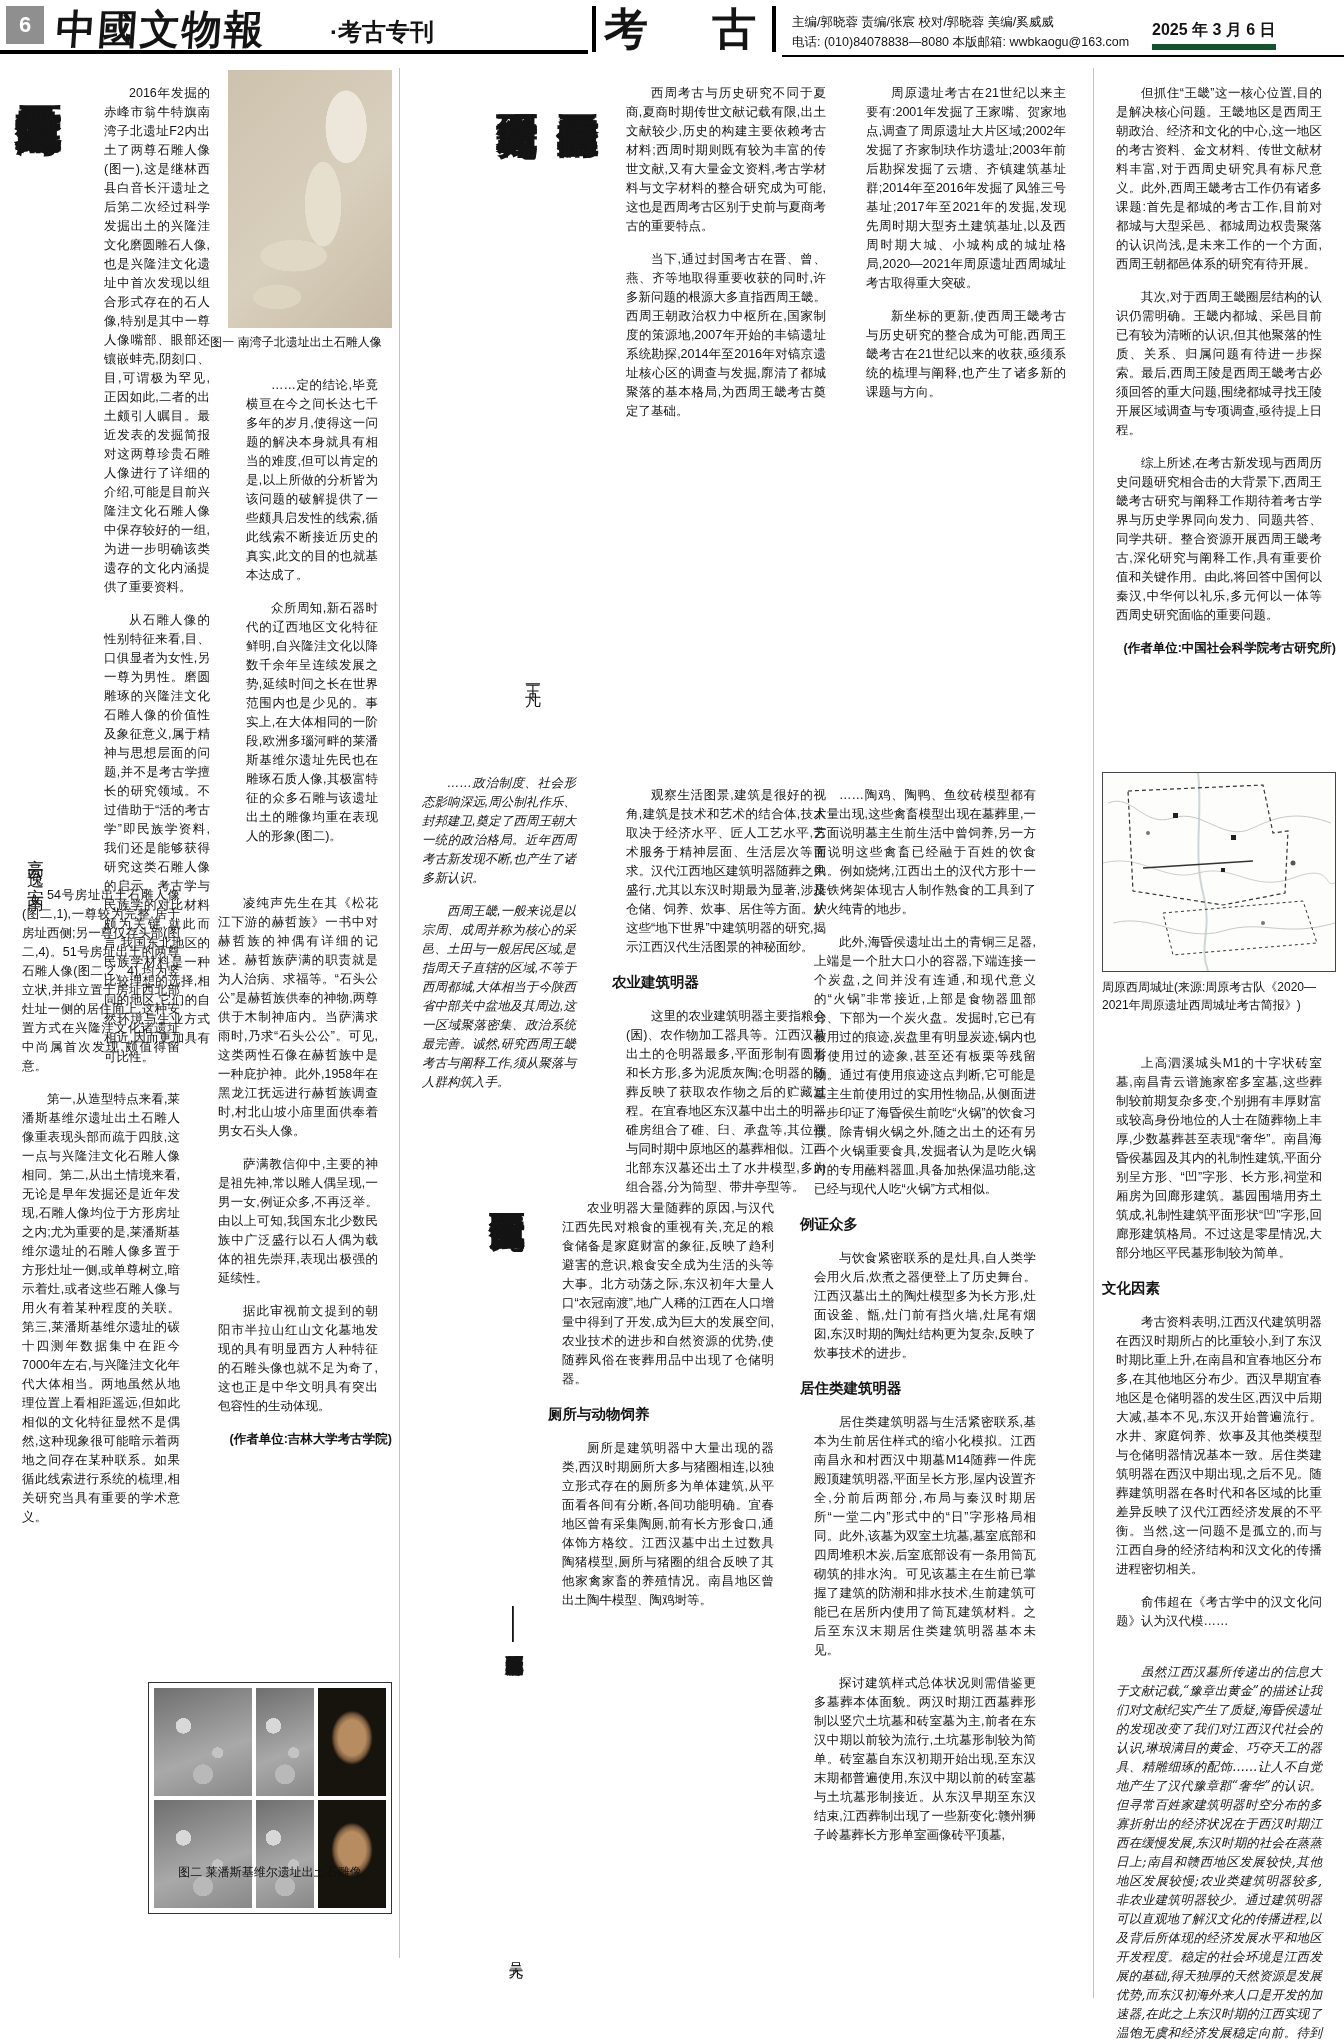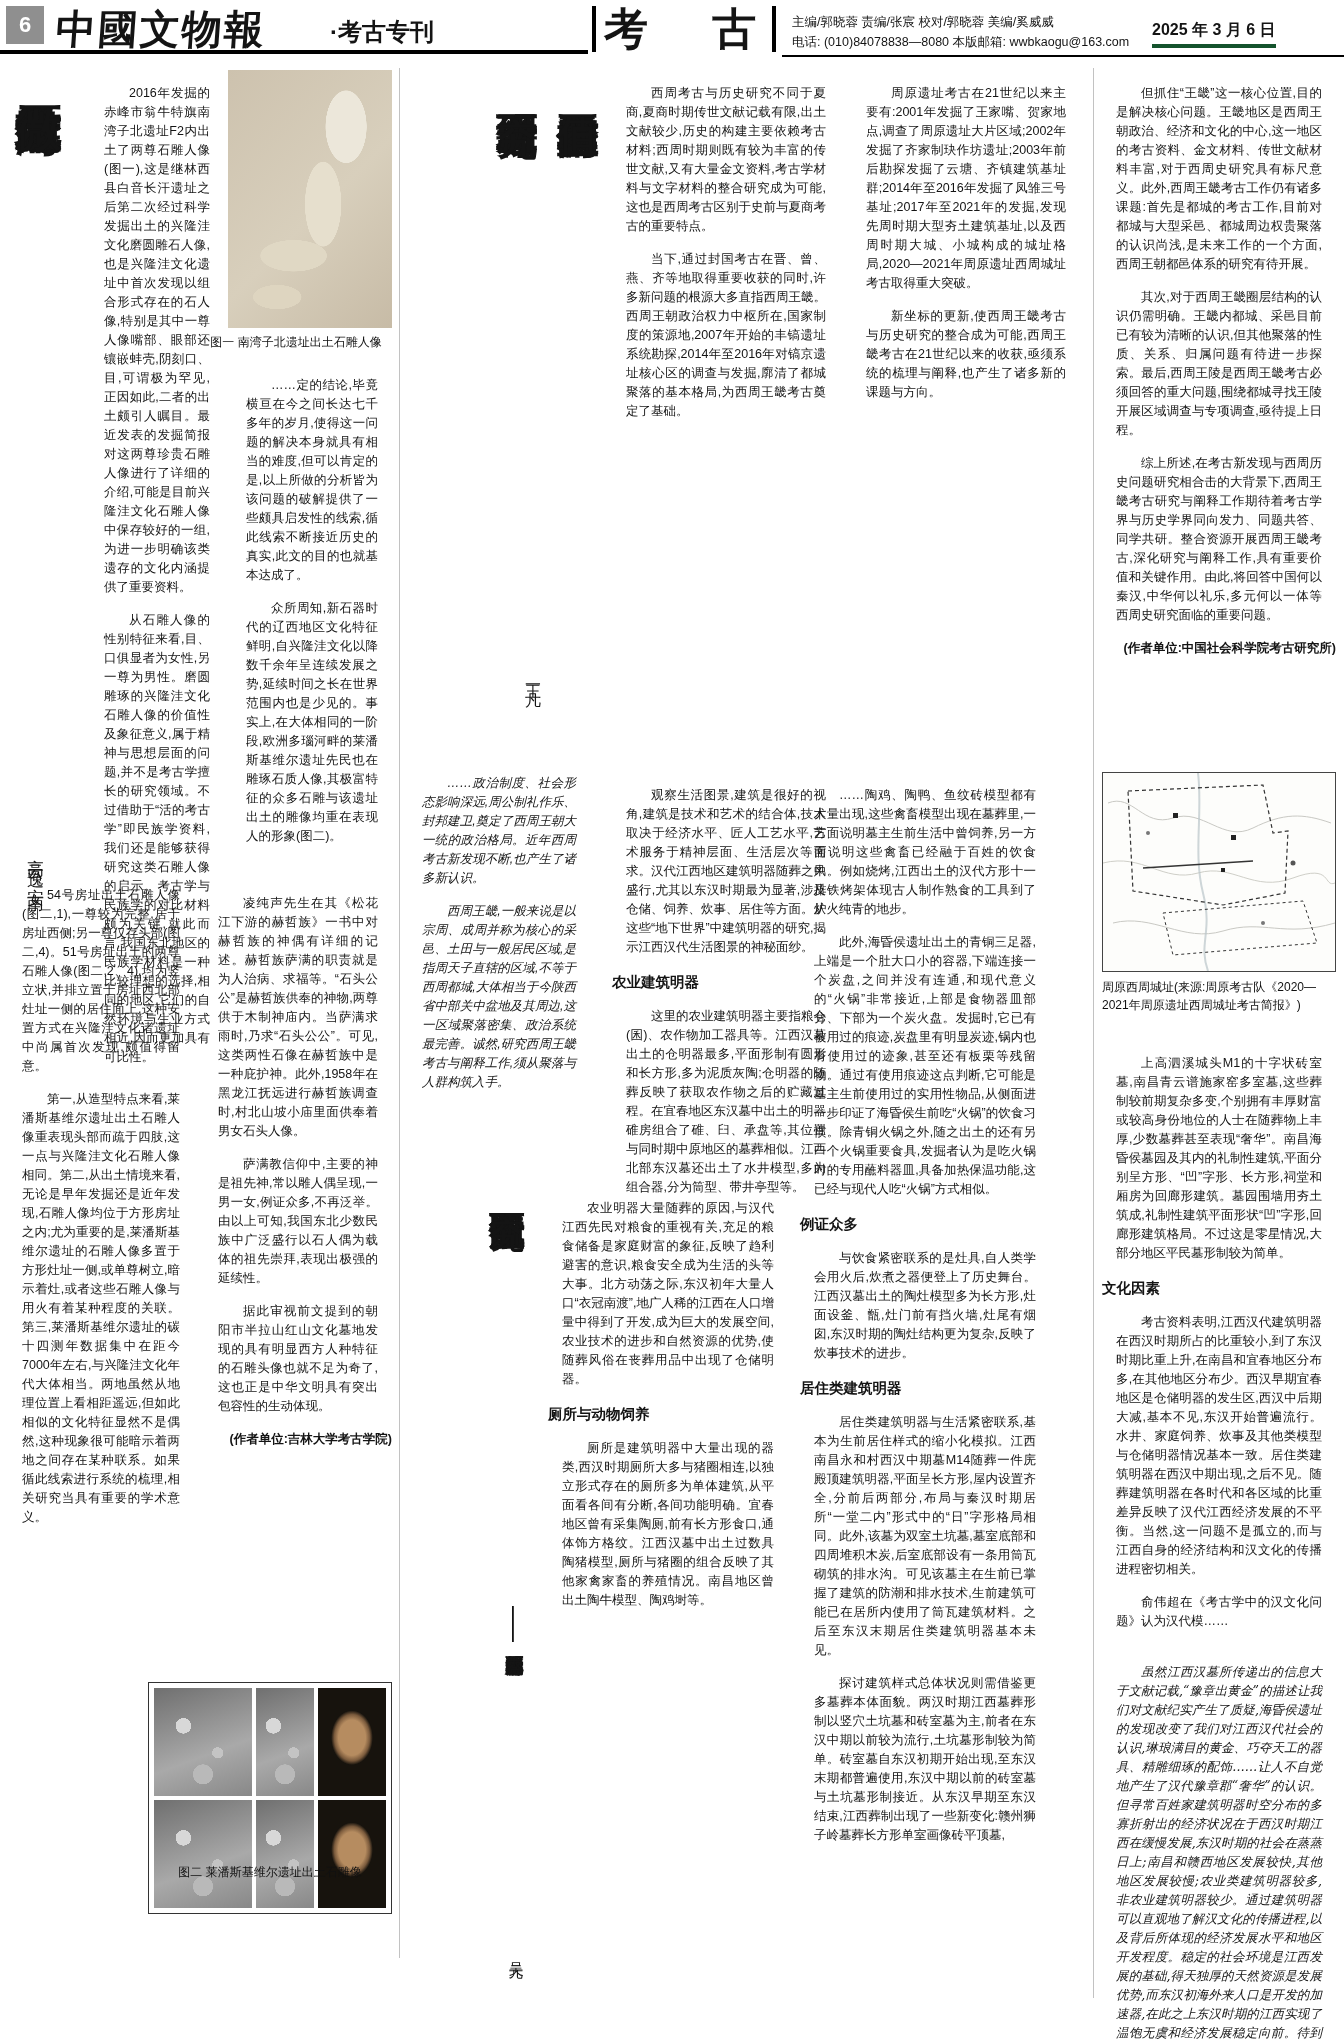--- a/index.html
+++ b/index.html
@@ -9,21 +9,21 @@
   
   .pagenum{left:6px;top:6px;width:38px;height:38px;background:#8f8f8f;color:#fff;
            font-size:22px;font-weight:bold;display:flex;align-items:center;justify-content:center;}
   .masthead{left:56px;top:2px;font-family:"DejaVu Serif",serif;font-weight:900;font-size:40px;
             letter-spacing:2px;transform:skewX(-4deg);white-space:nowrap;}
   .edition{left:330px;top:16px;font-size:24px;font-weight:bold;white-space:nowrap;}
   .rule-left{left:0;top:50px;width:588px;height:4px;background:#000;}
   .vbar{top:6px;width:4px;height:46px;background:#000;}
   .section-title{left:604px;top:0px;font-size:44px;font-weight:900;letter-spacing:26px;white-space:nowrap;}
   .credits{left:792px;top:12px;font-size:12.5px;line-height:1.6;white-space:nowrap;}
-  .date{left:1152px;top:20px;font-size:16px;font-weight:bold;border-bottom:4px solid #14532d;
+  .date{left:1152px;top:20px;font-size:16px;font-weight:bold;border-bottom:6px solid #14532d;
         padding-bottom:3px;white-space:nowrap;}
   .rule-right{left:782px;top:55px;width:562px;height:2px;background:#000;}
   
   .vdiv{width:1px;background:#c2c2c2;}
   
   .vtext{writing-mode:vertical-rl;}
   .headline1{left:6px;top:70px;height:770px;font-size:46px;font-weight:900;line-height:1.4;
              font-family:"Liberation Serif",serif;}
   .authors1{left:24px;top:846px;height:150px;font-size:17px;letter-spacing:6px;}
   .headline2{left:468px;top:82px;height:600px;width:140px;font-size:42px;font-weight:900;

